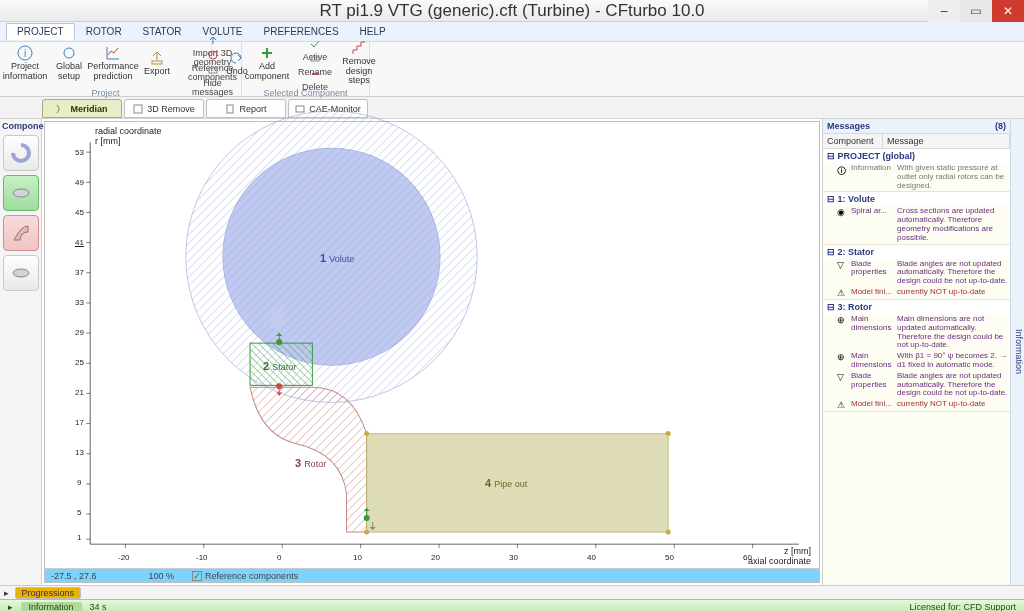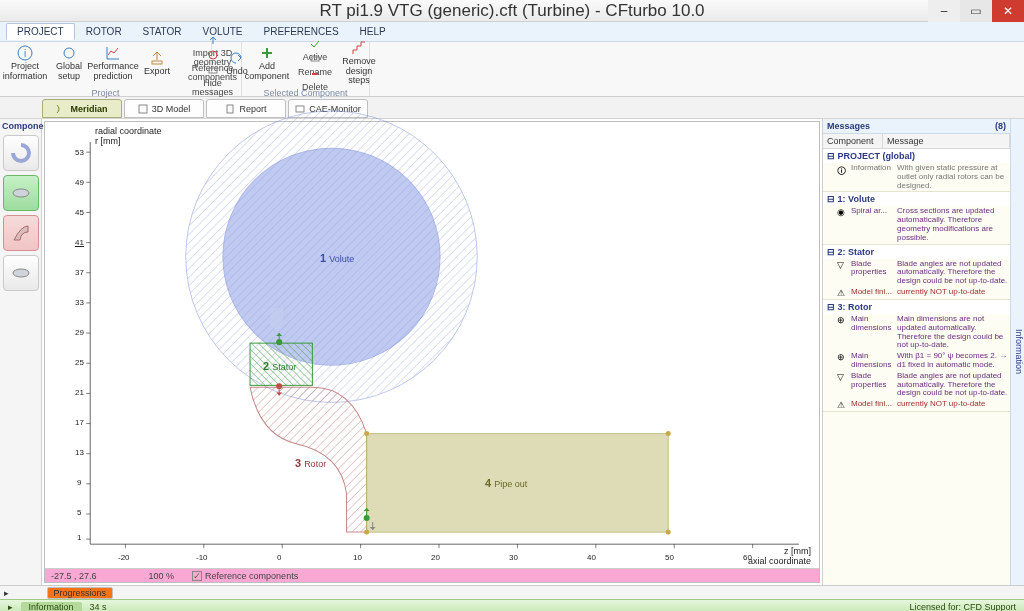--- a/index.html
+++ b/index.html
@@ -61,27 +61,27 @@
   .mgroup .ghdr { display:flex; align-items:center; gap:3px; padding:2px 4px; color:#2b3a80; font-weight:bold; background:#fff; }
   .mrow { display:flex; padding:1px 2px 1px 14px; gap:4px; }
   .mrow .ic { width:10px; flex-shrink:0; }
   .mrow .lab { width:42px; color:#6a2d7e; font-size:8px; line-height:1.1; flex-shrink:0; }
   .mrow .txt { flex:1; color:#6a2d7e; font-size:8px; line-height:1.1; }
   .mrow.red .lab, .mrow.red .txt { color:#a03030; }
   .mrow.gray .lab, .mrow.gray .txt { color:#777; }
   .sidetab { width:14px; writing-mode:vertical-rl; text-align:center; background:#eaf2fb; border-left:1px solid #cfd9e6; font-size:9px; color:#2b3a80; padding:4px 0; }
 
   
-  .cstatus { height:14px; position:absolute; left:0; right:0; bottom:0; background:#f9a8d4; border-top:1px solid #ccc; display:flex; align-items:center; gap:12px; padding:0 6px; font-size:9px; color:#444; }
+  .cstatus { height:14px; position:absolute; left:0; right:0; bottom:0; background:#7dd3fc; border-top:1px solid #ccc; display:flex; align-items:center; gap:12px; padding:0 6px; font-size:9px; color:#444; }
   .chk { width:10px; height:10px; border:1px solid #888; display:inline-flex; align-items:center; justify-content:center; margin-right:3px; }
   .chk.on::after { content:"✓"; font-size:9px; color:#3a7a20; }
 
   
   .bottom1 { height:14px; background:#f4f4f4; border-top:1px solid #ccc; display:flex; align-items:center; gap:6px; font-size:9px; color:#333; padding-left:4px; }
-  .bottom1 .tabbtn { border:1px solid #c0c0c0; border-radius:2px; padding:0 6px; background:#f97316;margin-left:32px; }
+  .bottom1 .tabbtn { border:1px solid #c0c0c0; border-radius:2px; padding:0 6px; background:#eab308; }
   .bottom2 { height:14px; background:linear-gradient(#e6f7dd,#c6e8b5); border-top:1px solid #a3c98a; display:flex; align-items:center; justify-content:space-between; font-size:9px; color:#2a4a0e; padding:0 8px; }
   .bottom2 .left { display:flex; align-items:center; gap:8px; }
 
   svg { overflow:visible; }
 </style>
 </head>
 <body>
 
 <div class="titlebar">
   <span class="title">RT pi1.9 VTG (generic).cft (Turbine) - CFturbo 10.0</span>
@@ -206,21 +206,21 @@
   <div class="tab active">
       <svg class="tic">
         <path d="M1 1 Q5 5 1 9" stroke="#7a8a2a" fill="none"></path>
       </svg>
       <span>Meridian</span>
     </div>
   <div class="tab">
       <svg class="tic">
         <rect x="1" y="1" width="8" height="8" stroke="#888" fill="none"></rect>
       </svg>
-      <span>3D Model</span>
+      <span>3D Remove</span>
     </div>
   <div class="tab">
       <svg class="tic">
         <rect x="2" y="1" width="6" height="8" stroke="#888" fill="none"></rect>
       </svg>
       <span>Report</span>
     </div>
   <div class="tab">
       <svg class="tic">
         <rect x="1" y="2" width="8" height="6" stroke="#888" fill="none"></rect>

